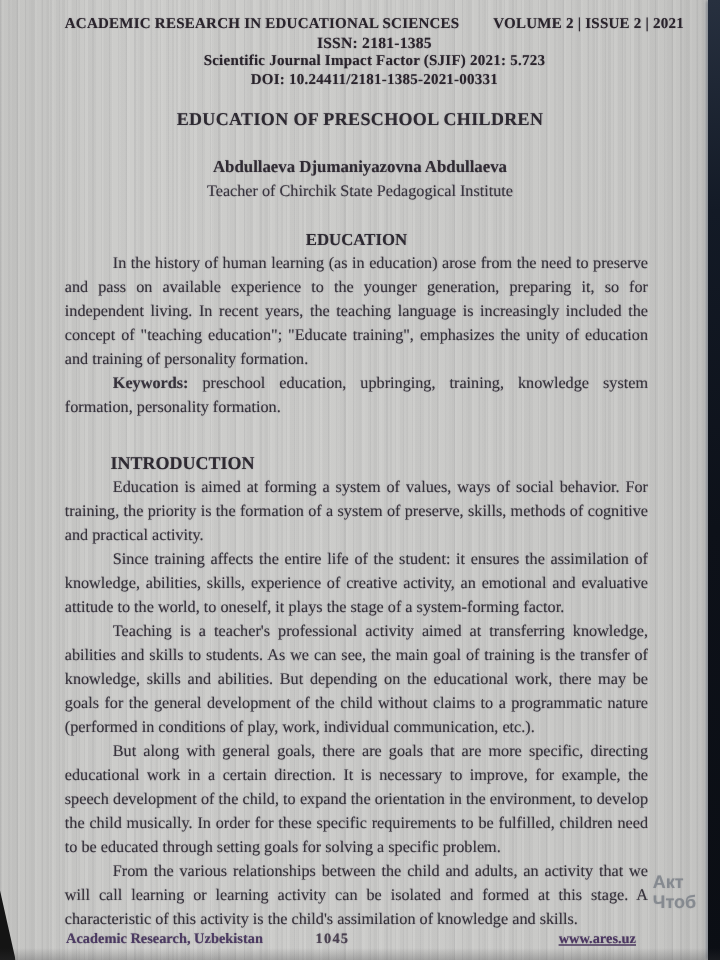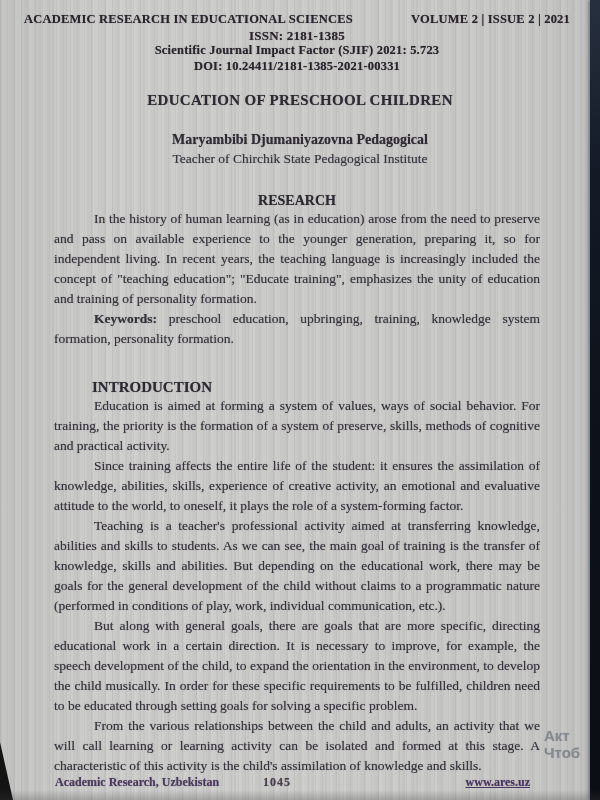--- a/index.html
+++ b/index.html
@@ -15,21 +15,21 @@
       linear-gradient(90deg,#c2c2c0 0%,#cbcbc9 18%,#c9c9c7 55%,#c6c6c4 88%,#bfbfbd 100%);
   }
   .page::after{ 
     content:"";position:absolute;left:0;right:0;bottom:0;height:10px;
     background:linear-gradient(180deg,rgba(60,60,62,0) 0%,rgba(60,60,62,0.28) 100%);
     pointer-events:none;
   }
   .scan-text{text-shadow:0 0 1px rgba(55,50,62,0.55);}
 
   
-  .journal-header{padding:12px 30px 0 24px;font-weight:bold;font-size:12.5px;line-height:15.5px;color:#2a242c;letter-spacing:0.2px;}
+  .journal-header{padding:12px 30px 0 54px;font-weight:bold;font-size:12.5px;line-height:15.5px;color:#2a242c;letter-spacing:0.2px;}
   .journal-header .row1{display:flex;justify-content:space-between;}
   .journal-header .right-lines{text-align:center;}
   .issn-line{font-size:13px;}
 
   
   .article-title{margin-top:18px;text-align:center;font-weight:bold;font-size:15px;color:#2e2a32;letter-spacing:0.3px;}
   .article-author{margin-top:23px;text-align:center;font-weight:bold;font-size:14px;color:#302b33;}
   .article-affiliation{margin-top:3px;text-align:center;font-size:13.5px;color:#3a3640;}
 
   
@@ -68,32 +68,32 @@
       <span>VOLUME 2 | ISSUE 2 | 2021</span>
     </div>
     <div class="right-lines">
       <div class="issn-line">ISSN: 2181-1385</div>
       <div>Scientific Journal Impact Factor (SJIF) 2021: 5.723</div>
       <div>DOI: 10.24411/2181-1385-2021-00331</div>
     </div>
   </header>
 
   <h1 class="article-title scan-text" style="margin-bottom:0;">EDUCATION OF PRESCHOOL CHILDREN</h1>
-  <div class="article-author scan-text">Maryambibi Djumaniyazovna Pedagogical</div>
+  <div class="article-author scan-text">Abdullaeva Djumaniyazovna Abdullaeva</div>
   <div class="article-affiliation scan-text">Teacher of Chirchik State Pedagogical Institute</div>
 
   <main class="body-content">
 
-    <div class="section-heading-center scan-text">RESEARCH</div>
+    <div class="section-heading-center scan-text">EDUCATION</div>
     <p class="para first scan-text">In the history of human learning (as in education) arose from the need to preserve and pass on available experience to the younger generation, preparing it, so for independent living. In recent years, the teaching language is increasingly included the concept of "teaching education"; "Educate training", emphasizes the unity of education and training of personality formation.</p>
     <p class="para scan-text"><span class="keywords-label">Keywords:</span><span> preschool education, upbringing, training, knowledge system formation, personality formation.</span></p>
 
     <div class="intro-heading scan-text">INTRODUCTION</div>
     <p class="para scan-text">Education is aimed at forming a system of values, ways of social behavior. For training, the priority is the formation of a system of preserve, skills, methods of cognitive and practical activity.</p>
-    <p class="para scan-text">Since training affects the entire life of the student: it ensures the assimilation of knowledge, abilities, skills, experience of creative activity, an emotional and evaluative attitude to the world, to oneself, it plays the role of a system-forming factor.</p>
+    <p class="para scan-text">Since training affects the entire life of the student: it ensures the assimilation of knowledge, abilities, skills, experience of creative activity, an emotional and evaluative attitude to the world, to oneself, it plays the stage of a system-forming factor.</p>
     <p class="para scan-text">Teaching is a teacher's professional activity aimed at transferring knowledge, abilities and skills to students. As we can see, the main goal of training is the transfer of knowledge, skills and abilities. But depending on the educational work, there may be goals for the general development of the child without claims to a programmatic nature (performed in conditions of play, work, individual communication, etc.).</p>
     <p class="para scan-text">But along with general goals, there are goals that are more specific, directing educational work in a certain direction. It is necessary to improve, for example, the speech development of the child, to expand the orientation in the environment, to develop the child musically. In order for these specific requirements to be fulfilled, children need to be educated through setting goals for solving a specific problem.</p>
     <p class="para scan-text">From the various relationships between the child and adults, an activity that we will call learning or learning activity can be isolated and formed at this stage. A characteristic of this activity is the child's assimilation of knowledge and skills.</p>
   </main>
 
   <footer class="page-footer scan-text">
     <span class="footer-journal">Academic Research, Uzbekistan</span>
     <span class="footer-page-number">1045</span>
     <span class="footer-website">www.ares.uz</span>
   </footer>

